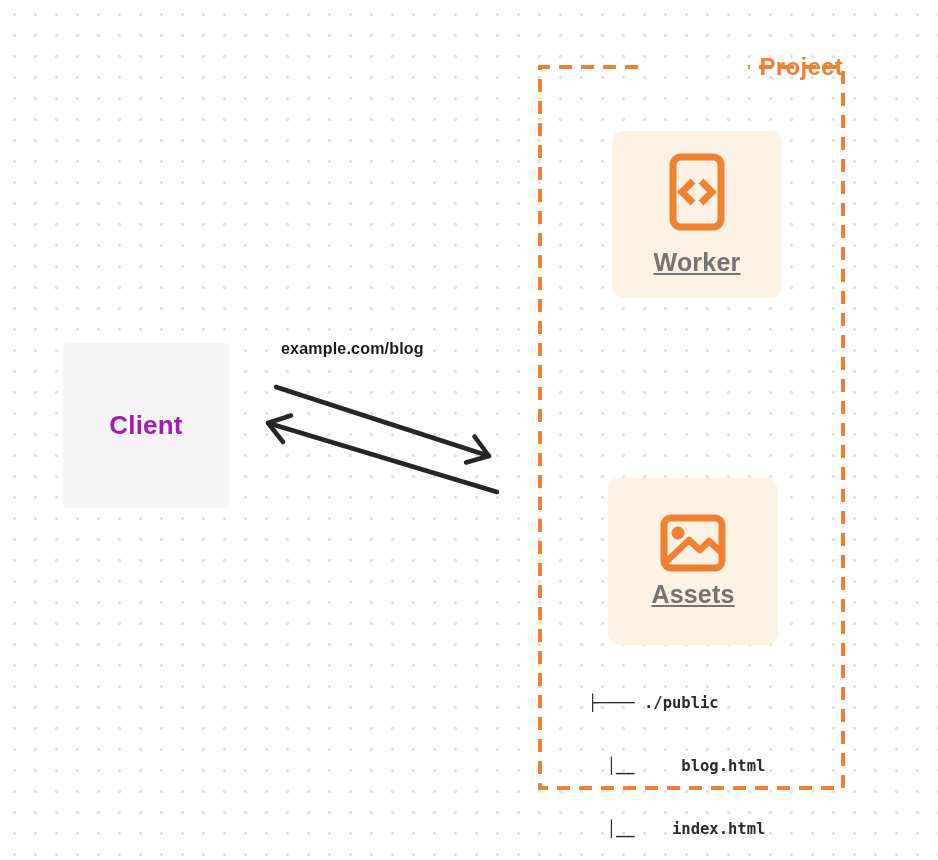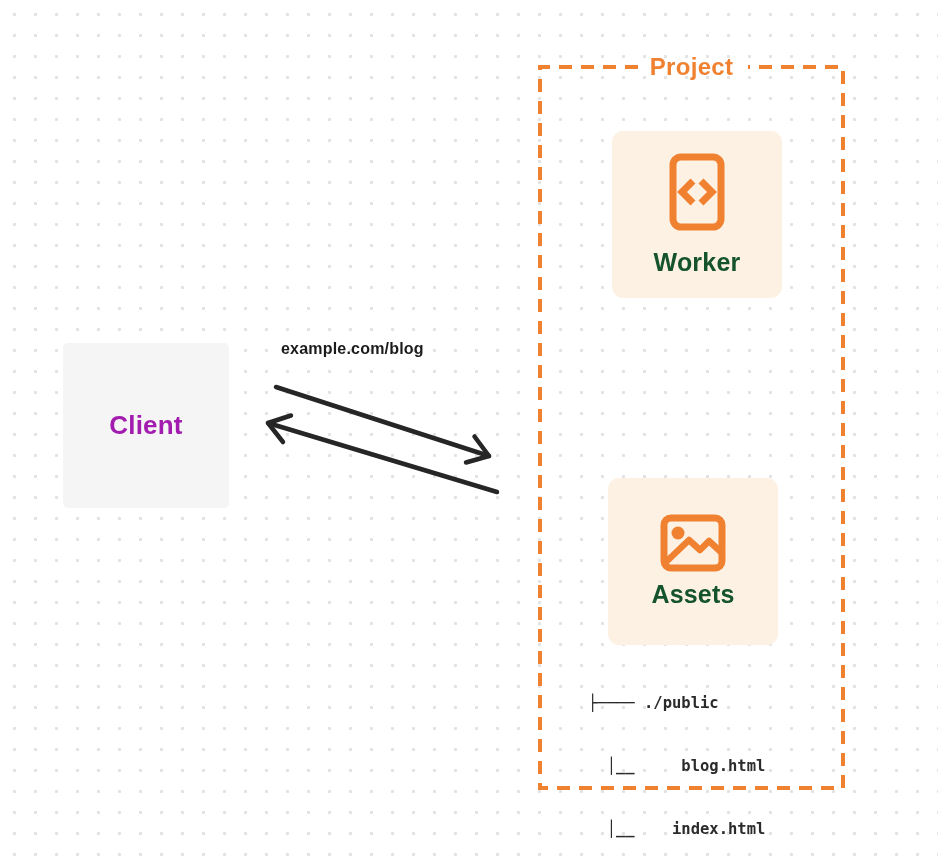--- a/index.html
+++ b/index.html
@@ -32,37 +32,37 @@
   .client-card span {
     font-size: 26px; font-weight: 700; color: #a21caf; letter-spacing: 0.2px;
   }
   .url-label {
     position: absolute; left: 281px; top: 340px;
     font-size: 16px; font-weight: 700; color: #1b1b1b;
     letter-spacing: 0.2px;
   }
   .project-label {
     position: absolute; left: 540px; top: 53px; width: 303px;
-    text-align: center;
+    text-align: right;
     font-size: 24px; font-weight: 700; color: #ef8130;
     letter-spacing: 0.3px;
   }
   .card {
     position: absolute;
     width: 170px; height: 167px;
     background: #fdf1e4;
     border-radius: 11px;
     display: flex; flex-direction: column;
     align-items: center; justify-content: center;
   }
   .worker-card { left: 612px; top: 131px; }
   .assets-card { left: 608px; top: 478px; }
   .card .icon-wrap { display: flex; align-items: center; justify-content: center; }
   .card-label {
-    font-size: 25px; font-weight: 700; color: #14532d; letter-spacing: 0.2px;
+    font-size: 25px; font-weight: 700; color: #737373; letter-spacing: 0.2px; text-decoration: underline;
   }
   .worker-card .card-label { margin-top: 17px; }
   .assets-card .card-label { margin-top: 8px; }
   .tree {
     position: absolute; left: 588px; top: 651px;
     font-family: "DejaVu Sans Mono", "Liberation Mono", monospace;
     font-size: 15.5px; font-weight: 700; line-height: 21px;
     color: #2b2b2b;
     white-space: pre;
   }

